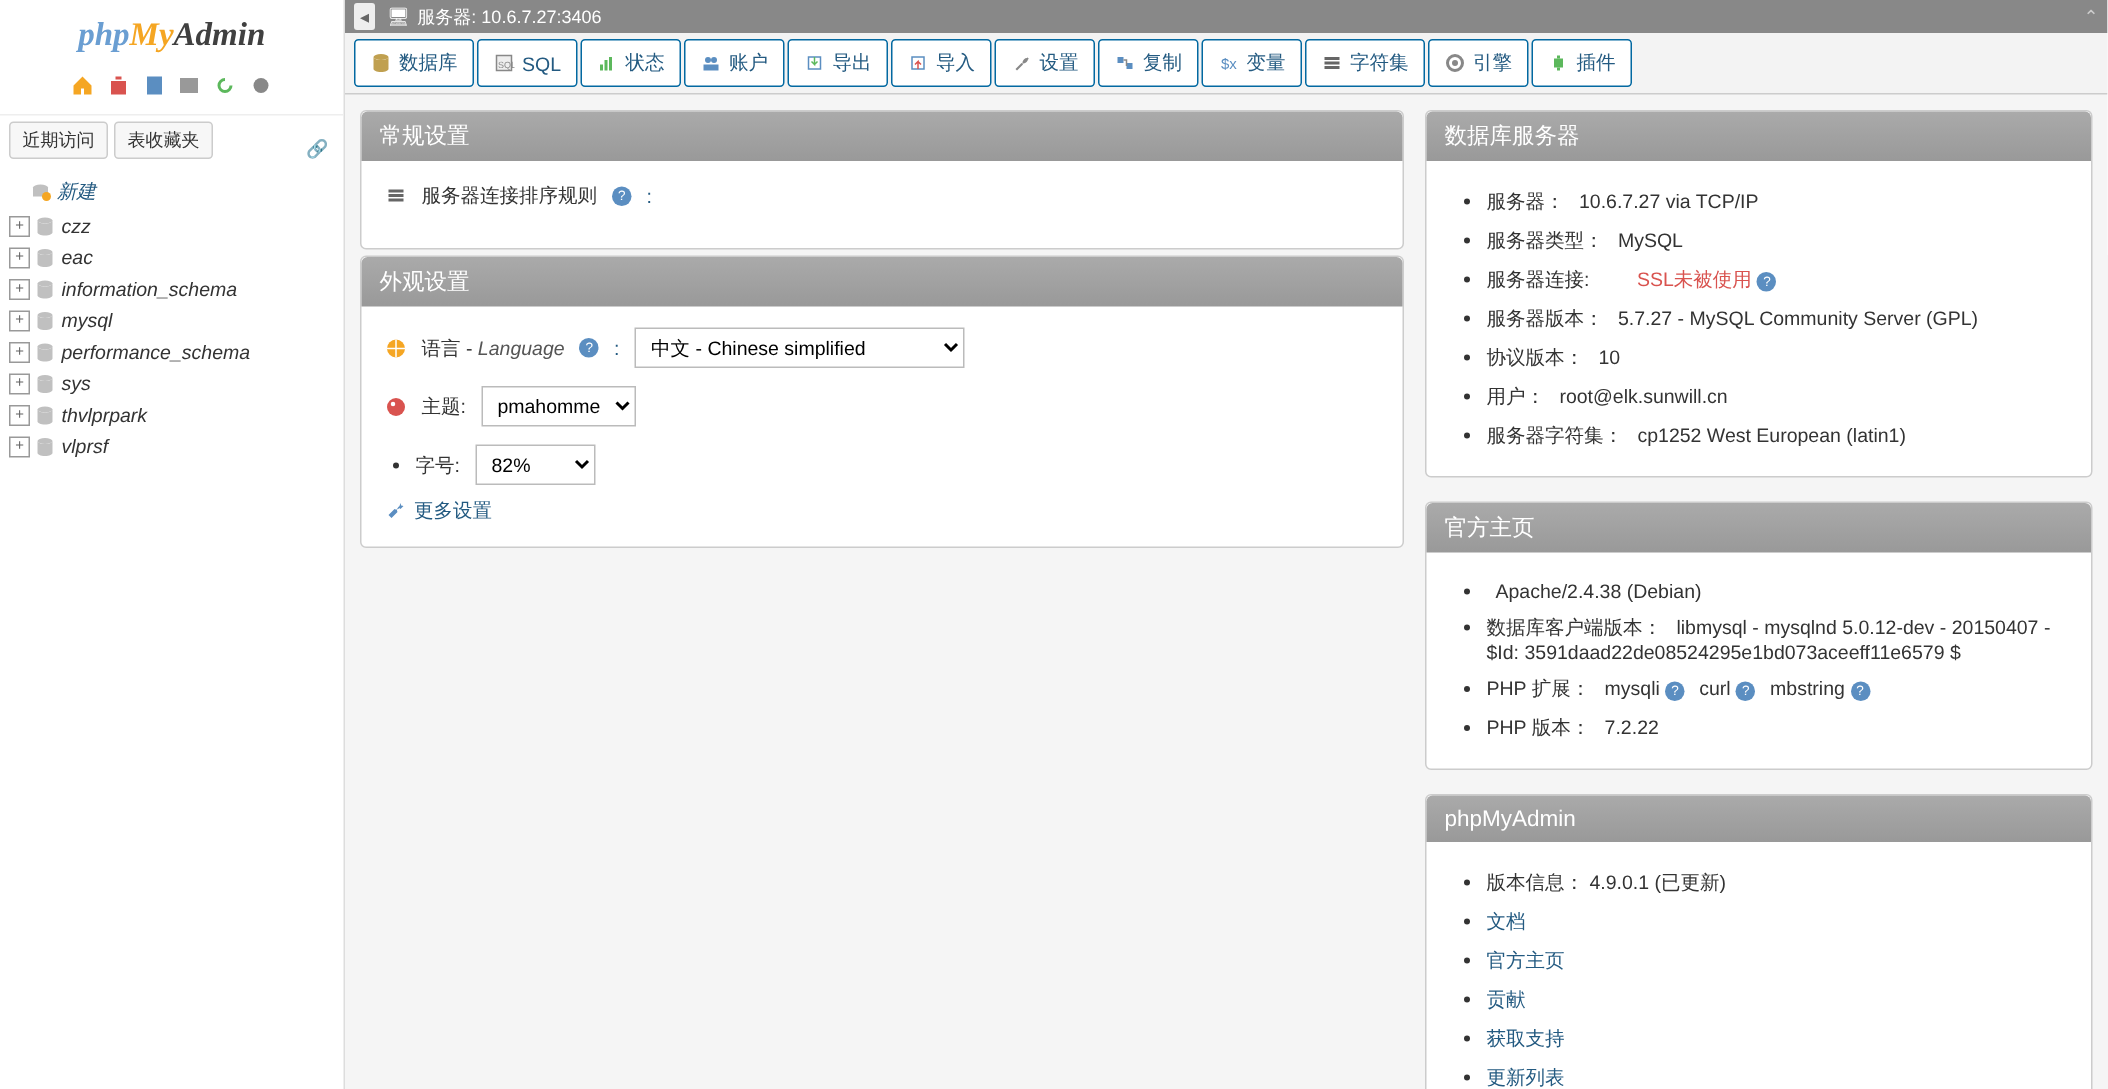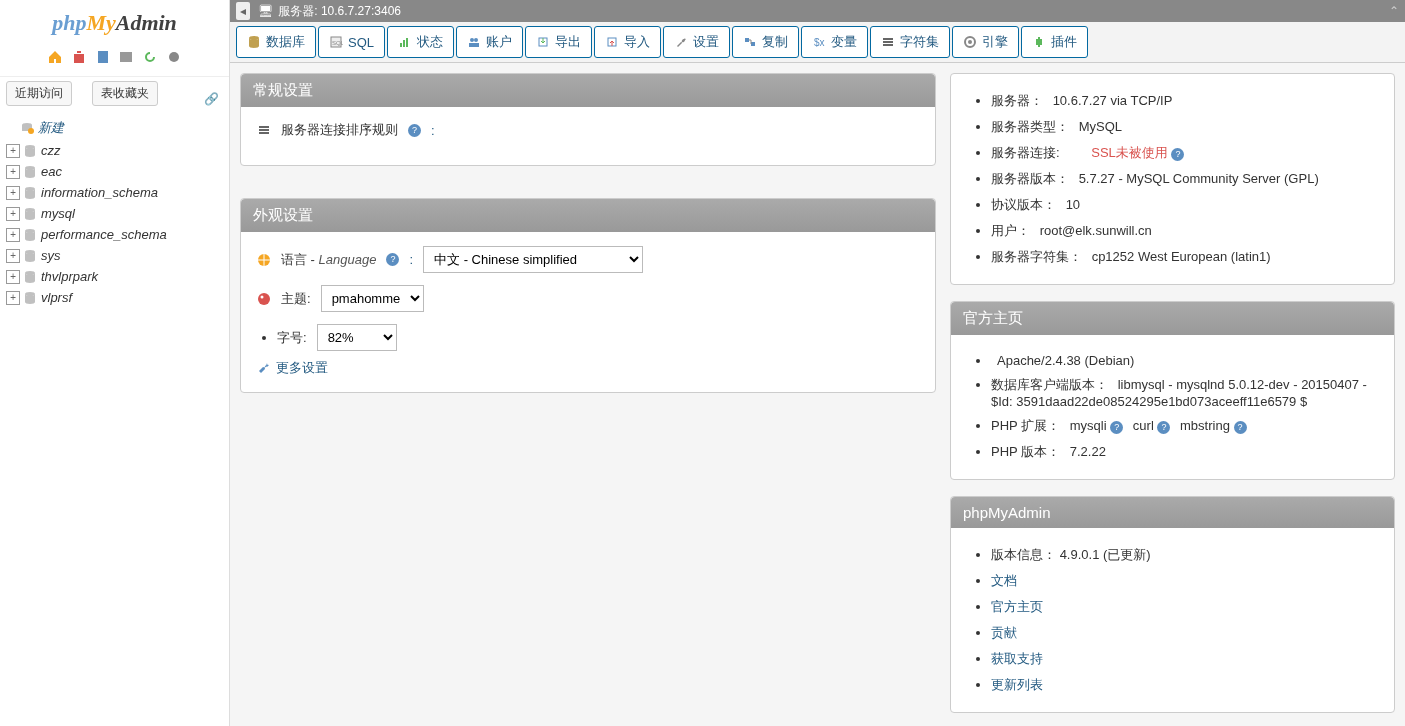--- a/index.html
+++ b/index.html
@@ -3,37 +3,37 @@
 <meta charset="utf-8">
 <style>
 * { box-sizing: border-box; margin: 0; padding: 0; }
 body { font-family: sans-serif; font-size: 13px; color: #333; background: #fff; }
 .layout { display: flex; height: 726px; width: 1405px; }
 .sidebar { width: 230px; background: #fff; border-right: 1px solid #ddd; position: relative; }
 .logo { padding: 10px; text-align: center; font-size: 22px; font-weight: bold; font-style: italic; font-family: Georgia, serif; }
 .logo .p1 { color: #6a9ed2; } .logo .p2 { color: #f5a623; } .logo .p3 { color: #404040; }
 .sidebar-icons { text-align: center; padding: 3px 0 8px; }
 .sidebar-icons span { display: inline-block; width: 16px; height: 16px; margin: 0 2px; cursor: pointer; }
-.tabs-row { display: flex; gap: 20px; padding: 4px 6px; border-top: 1px solid #eee; }
+.tabs-row { display: flex; gap: 4px; padding: 4px 6px; border-top: 1px solid #eee; }
 .tab-btn { border: 1px solid #ccc; border-radius: 3px; padding: 3px 8px; font-size: 12px; background: #f7f7f7; cursor: pointer; }
 .link-icon { position: absolute; right: 10px; top: 92px; color: #888; font-size: 12px; }
 .tree { padding: 6px 4px; }
 .tree-item { display: flex; align-items: center; padding: 3px 2px; font-size: 13px; cursor: pointer; font-style: italic; }
 .tree-item .plus { width: 14px; height: 14px; border: 1px solid #999; font-size: 10px; line-height: 12px; text-align: center; margin-right: 3px; color: #666; background: #fff; }
 .tree-item .dbicon { width: 14px; height: 14px; margin-right: 4px; display: inline-flex; align-items: center; justify-content: center; }
 .tree-item.new a { color: #235a81; }
 .main { flex: 1; background: #f5f5f5; display: flex; flex-direction: column; }
 .topbar { height: 22px; background: #888; color: #fff; display: flex; align-items: center; padding: 0 6px; font-size: 12px; }
 .topbar .arrow { background: #eee; color: #666; width: 14px; height: 18px; text-align: center; line-height: 18px; margin-right: 8px; border-radius: 2px; }
 .topbar-right { margin-left: auto; color: #ccc; cursor: pointer; }
 .nav { background: #f3f3f3; border-bottom: 1px solid #ccc; padding: 4px 6px; display: flex; gap: 2px; }
 .nav-item { display: flex; align-items: center; gap: 5px; padding: 6px 10px; border: 1px solid #0369a1; background: #fff; border-radius: 3px; cursor: pointer; font-size: 13px; color: #235a81; }
 .nav-item .nicon { width: 14px; height: 14px; display: inline-block; }
 .content { flex: 1; padding: 10px; display: flex; gap: 14px; overflow: auto; }
-.col-left { flex: 1; display: flex; flex-direction: column; gap: 32px; }
+.col-left { flex: 1; display: flex; flex-direction: column; gap: 4px; }
 .col-right { width: 445px; display: flex; flex-direction: column; gap: 16px; }
 .panel { background: #fff; border: 1px solid #ccc; border-radius: 4px; }
 .panel h3 { background: linear-gradient(#aaa, #999); color: #fff; font-size: 15px; font-weight: normal; padding: 7px 12px; border-radius: 4px 4px 0 0; }
 .panel-body { padding: 14px 16px; }
 .row { display: flex; align-items: center; gap: 10px; margin-bottom: 12px; }
 .row label { font-size: 13px; }
 .help { width: 13px; height: 13px; background: #5b8ec1; border-radius: 50%; color: #fff; font-size: 9px; text-align: center; line-height: 13px; display: inline-block; }
 select { border: 1px solid #bbb; padding: 4px 6px; font-size: 13px; background: #fff; min-width: 80px; }
 ul.info { list-style: disc; padding-left: 24px; }
 ul.info li { padding: 4px 0; font-size: 13px; }
@@ -326,20 +326,21 @@
                     <path fill="#5b8ec1" d="M10 2a3 3 0 0 1-4 4L2 10l2 2 4-4a3 3 0 0 1 4-4l-2 2-1-1z"></path>
                   </svg></span>
               <span>更多设置</span>
             </div>
           </div>
         </div>
       </div>
 
       <div class="col-right">
         <div class="panel">
+          <h3>数据库服务器</h3>
           <div class="panel-body">
               <ul class="info" id="db-info">
                 <li><span class="lbl">服务器：</span> <span class="val">10.6.7.27 via TCP/IP</span></li>
                 <li><span class="lbl">服务器类型：</span> <span class="val">MySQL</span></li>
                 <li><span class="lbl">服务器连接:</span> <span class="val danger">SSL未被使用</span> <span class="help">?</span></li>
                 <li><span class="lbl">服务器版本：</span> <span class="val">5.7.27 - MySQL Community Server (GPL)</span></li>
                 <li><span class="lbl">协议版本：</span> <span class="val">10</span></li>
                 <li><span class="lbl">用户：</span> <span class="val">root@elk.sunwill.cn</span></li>
                 <li><span class="lbl">服务器字符集：</span> <span class="val">cp1252 West European (latin1)</span></li>
               </ul>

